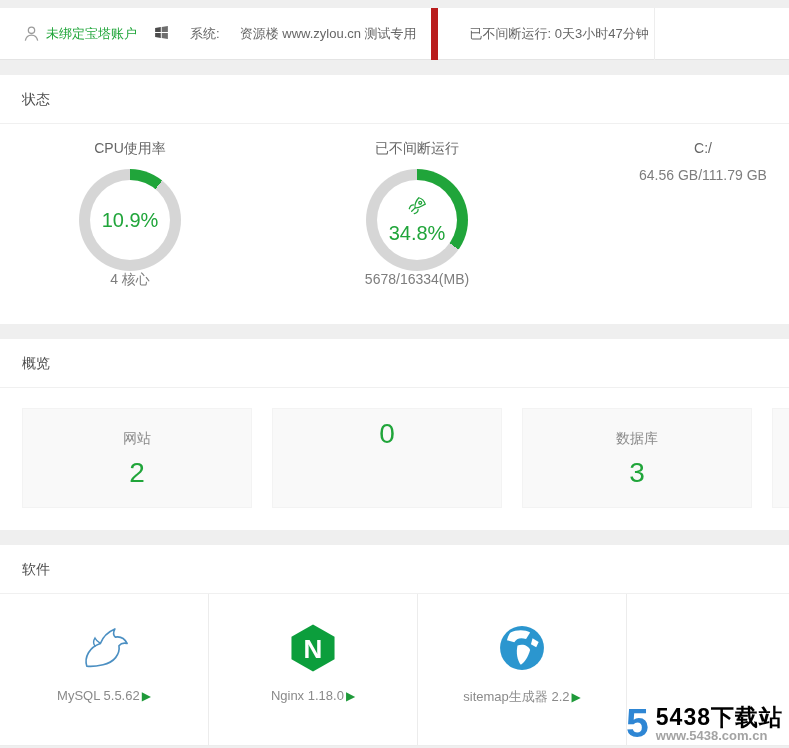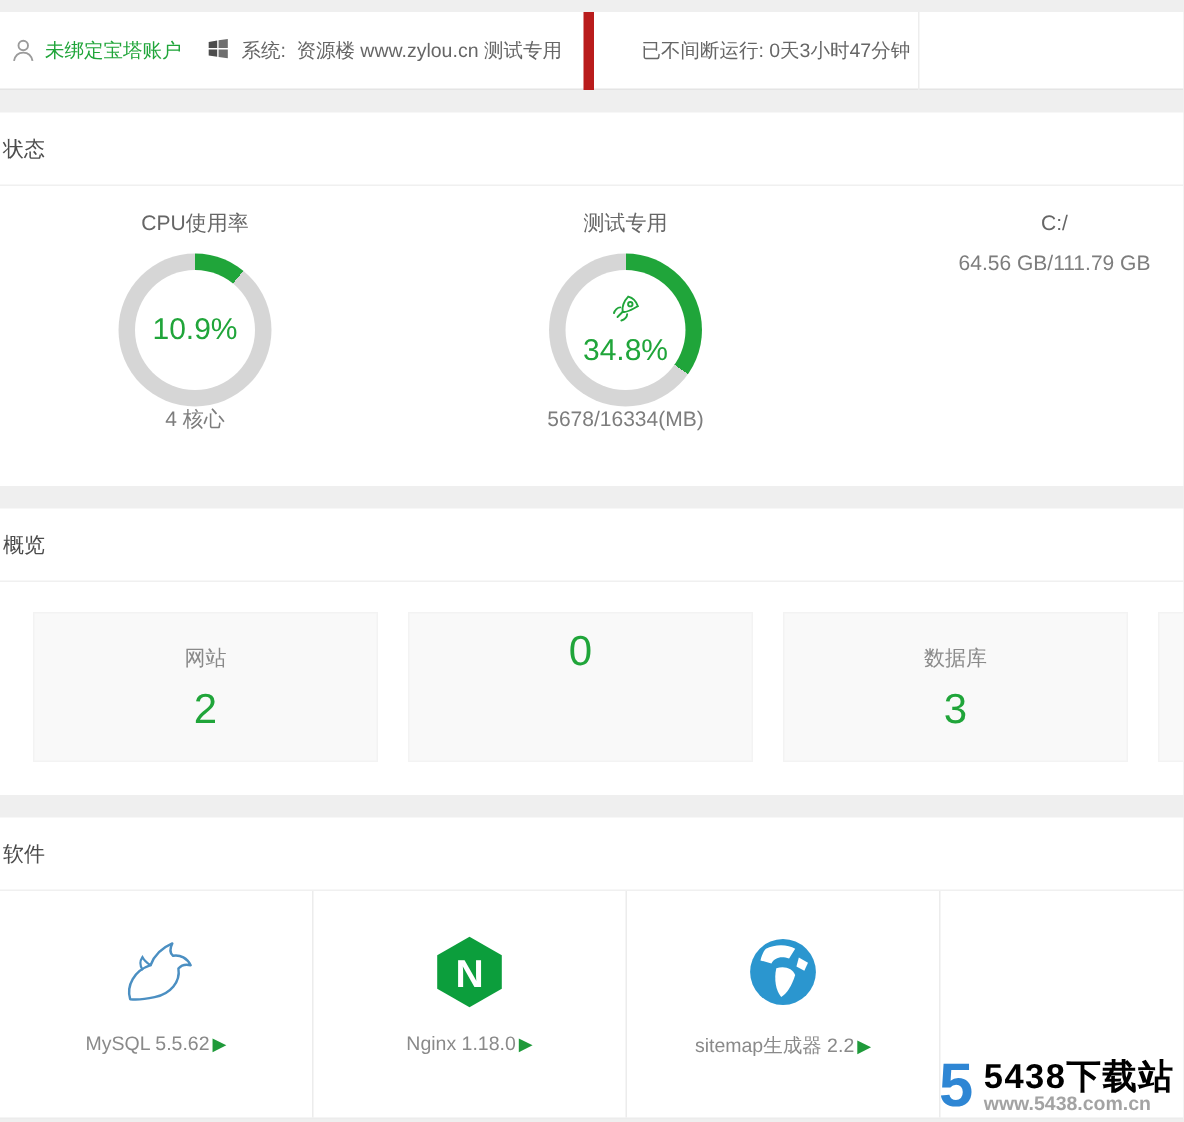--- a/index.html
+++ b/index.html
@@ -7,35 +7,35 @@
   body {
     background:#efefef;
     font-family:"Liberation Sans","DejaVu Sans",sans-serif;
     color:#666;
     position:relative;
   }
   
   .topbar {
     margin-top:8px; height:52px; background:#fff;
     border-bottom:1px solid #e4e4e4;
-    display:flex; align-items:center; padding-left:6px;
+    display:flex; align-items:center; padding-left:22px;
     font-size:13px; color:#666;
   }
   .account { display:flex; align-items:center; gap:5px; color:#20a53a; cursor:pointer; }
   .account svg { display:block; }
-  .sysinfo { margin-left:16px; display:flex; align-items:center; gap:7px; }
+  .sysinfo { margin-left:16px; display:flex; align-items:center; gap:20px; }
   .uptime {
     margin-left:14px; height:52px; display:flex; align-items:center;
     padding:0 5px 0 32px;
     border-left:7px solid #b91c1c; border-right:1px solid #ededed;
   }
   
   .section { background:#fff; margin-top:15px; }
   .section-h {
-    height:49px; line-height:49px; padding-left:2px;
+    height:49px; line-height:49px; padding-left:22px;
     font-size:14px; color:#4c4c4c; border-bottom:1px solid #f0f0f0;
   }
   
   .status-row { display:flex; height:200px; overflow:hidden; }
   .g-col { display:flex; flex-direction:column; align-items:center; padding-top:16px; }
   .g-col.c1 { flex:0 0 260px;text-align:right; }
   .g-col.c2 { flex:0 0 314px; }
   .g-col.c3 { flex:0 0 258px; }
   .g-title { font-size:14px; color:#666; margin-bottom:11px; }
   .donut { width:102px; height:102px; border-radius:50%; position:relative; }
@@ -120,21 +120,21 @@
       <div class="g-title">CPU使用率</div>
       <div class="donut" style="background: conic-gradient(rgb(32, 165, 58) 0deg, rgb(32, 165, 58) 10.9%, rgb(214, 214, 214) 10.9%, rgb(214, 214, 214) 100%);">
         <div class="donut-in">
           <span class="g-pct">10.9%</span>
         </div>
       </div>
       <div class="g-detail">4 核心</div>
     </div>
 
     <div class="g-col c2">
-      <div class="g-title">测试专用</div>
+      <div class="g-title">已不间断运行</div>
       <div class="donut" style="background: conic-gradient(rgb(32, 165, 58) 0deg, rgb(32, 165, 58) 34.8%, rgb(214, 214, 214) 34.8%, rgb(214, 214, 214) 100%);">
         <div class="donut-in">
           <span class="rocket">
             <svg width="22" height="22" viewBox="0 0 24 24">
               <g fill="none" stroke="#20a53a" stroke-width="1.4" stroke-linecap="round">
                 <path d="M14 3 C18 4 20 7 21 10 C17 12 13 15 10 14 C9 11 11 6 14 3 Z"></path>
                 <circle cx="15.5" cy="8.5" r="1.6"></circle>
                 <path d="M10 14 L6.2 17.8"></path>
                 <path d="M8.2 10.8 C6.2 10.8 4.2 12.8 3.6 15"></path>
                 <path d="M13.2 15.8 C13.2 17.8 11.2 19.8 9 20.4"></path>

